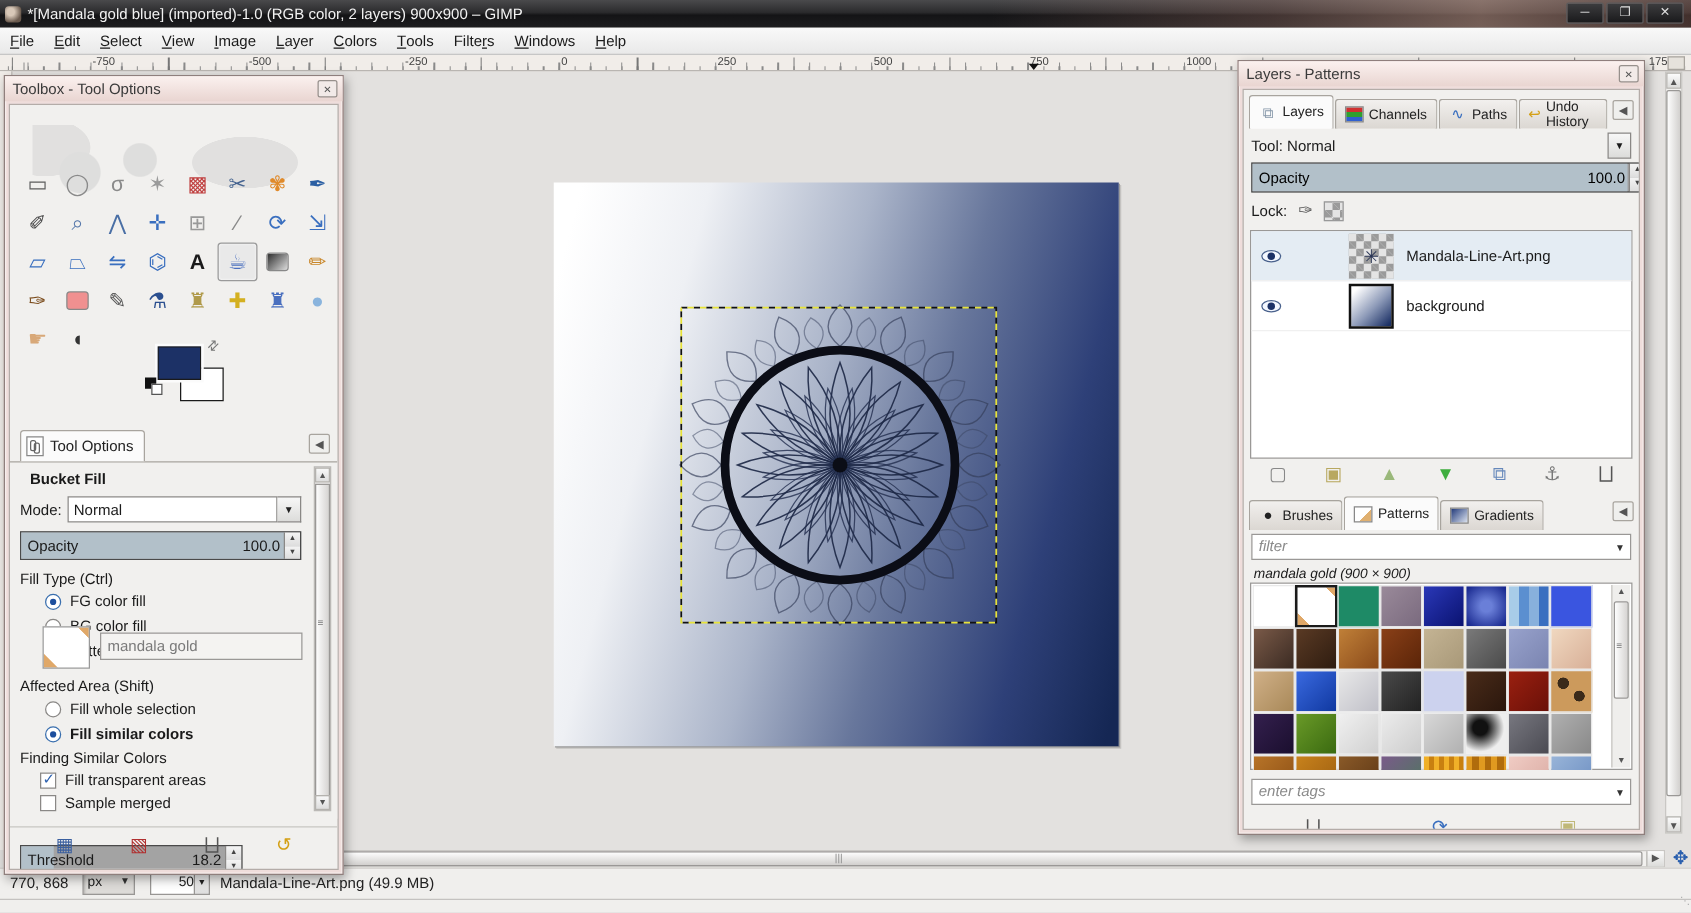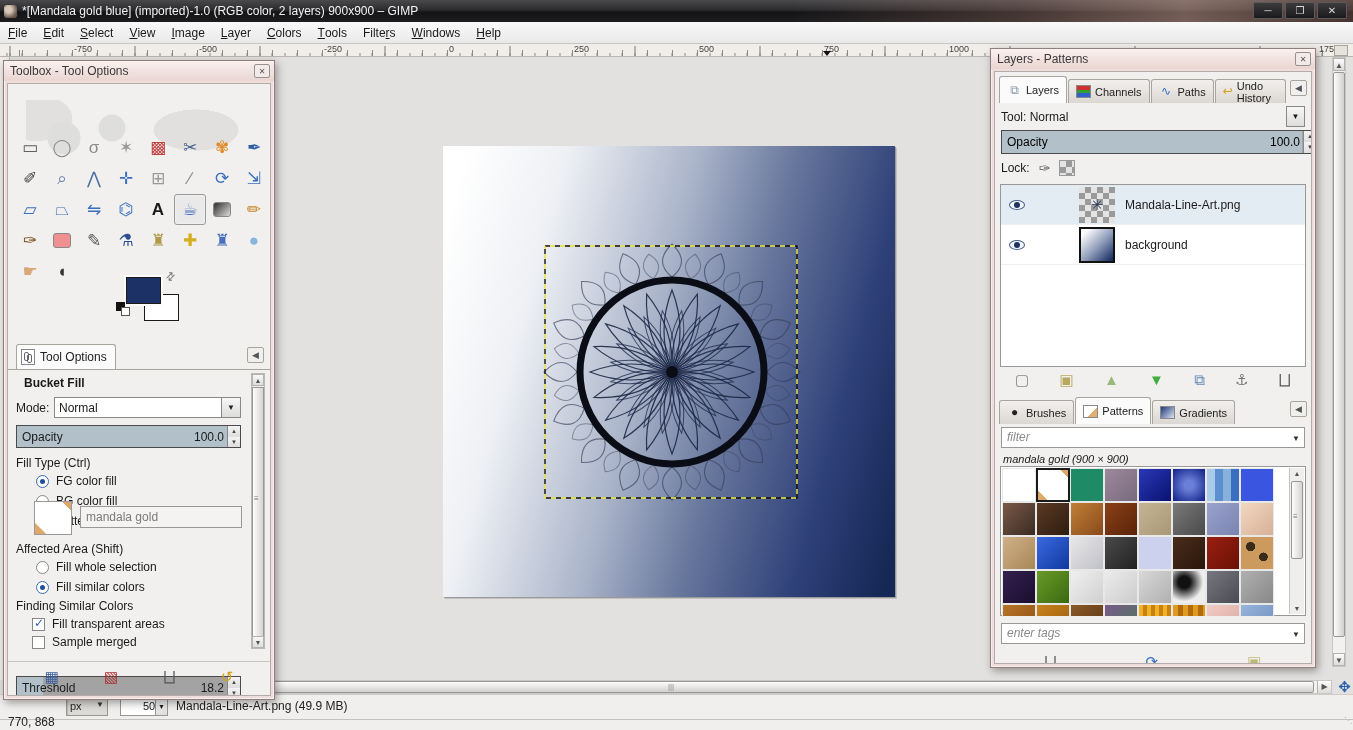--- a/index.html
+++ b/index.html
@@ -54,21 +54,21 @@
   .hscroll{position:absolute;left:10px;top:680px;width:1322px;height:14px;background:#f2f1ef;border:1px solid #c9c7c4;z-index:2;}
   .hscroll .thumb{position:absolute;left:1px;top:0px;width:1302px;height:12px;background:linear-gradient(#fdfdfd,#d2d0ce);border:1px solid #9a9896;border-radius:2px;}
   .hscroll .grip{position:absolute;left:655px;top:2px;width:10px;height:8px;color:#888;font-size:8px;line-height:8px;text-align:center;}
   .hscroll .arrow{position:absolute;right:0;top:0;width:14px;height:12px;font-size:8px;color:#555;text-align:center;line-height:12px;background:linear-gradient(#fcfcfc,#dcdcda);border-left:1px solid #b4b2ae;}
   .nav-btn{position:absolute;left:1336px;top:678px;width:17px;height:17px;color:#2a5fae;font-size:15px;line-height:17px;text-align:center;font-weight:bold;z-index:3;}
   .resize-grip{position:absolute;left:1344px;top:716px;width:9px;height:9px;color:#aaa;font-size:8px;z-index:3;}
 
   
   .statusbar{position:absolute;left:0;top:694px;width:1353px;height:36px;background:#f0efed;border-top:1px solid #cfcdca;z-index:2;font-size:12px;color:#222;}
   .statusbar .row{position:absolute;left:0;top:3px;width:100%;height:22px;border-bottom:1px solid #c4c2c0;}
-  .pos-label{position:absolute;left:8px;top:20px;}
+  .pos-label{position:absolute;left:8px;top:4px;}
   .unit-combo{position:absolute;left:66px;top:2px;width:42px;height:19px;background:#dddbd8;border:1px solid #989694;box-shadow:inset 1px 1px 2px rgba(0,0,0,.18);font-size:11px;padding:2px 3px;}
   .unit-combo .dd{float:right;font-size:8px;color:#333;}
   .zoom-combo{position:absolute;left:120px;top:2px;width:48px;height:19px;background:#fff;border:1px solid #989694;font-size:11px;padding:2px 2px 2px 4px;text-align:right;}
   .zoom-dd{position:absolute;left:155px;top:2px;width:13px;height:19px;background:linear-gradient(#f6f6f6,#ddd);border:1px solid #989694;font-size:7px;text-align:center;line-height:18px;}
   .file-status{position:absolute;left:176px;top:4px;}
 
   
   .gwin{position:absolute;background:#efdddb;border:1px solid #8f7f7d;box-shadow:0 0 0 1px rgba(255,255,255,.5) inset,2px 3px 8px rgba(0,0,0,.35);z-index:5;}
   .gwin .wtitle{height:20px;background:linear-gradient(#fbf1ef,#e9d5d1);display:flex;align-items:center;font-size:12px;color:#3a3a3a;padding:0 6px;position:relative;}
   .wclose{position:absolute;right:4px;top:3px;width:16px;height:14px;border:1px solid #97908c;background:#f2eae8;color:#555;font-size:8px;line-height:13px;text-align:center;border-radius:2px;}
@@ -469,37 +469,37 @@
           </div>
         </div>
       <div class="pattern-preview"></div>
       <div class="pattern-field">mandala gold</div>
       <div class="abs" style="left:8px;top:172px;">Affected Area  (Shift)</div>
       <div id="affected-radios">
           <div class="opt-row" style="left: 28px; top: 190px;">
             <span class="radio"></span>
             <span>Fill whole selection</span>
           </div>
-          <div class="opt-row" style="left: 28px; top: 210px;">
+          <div class="opt-row" style="left: 28px; top: 210px; font-weight: bold;">
             <span class="radio on"></span>
             <span>Fill similar colors</span>
           </div>
         </div>
       <div class="abs" style="left:8px;top:229px;">Finding Similar Colors</div>
       <div id="finding-checks">
           <div class="opt-row" style="left: 24px; top: 247px;">
             <span class="check on"></span>
             <span>Fill transparent areas</span>
           </div>
           <div class="opt-row" style="left: 24px; top: 265px;">
             <span class="check"></span>
             <span>Sample merged</span>
           </div>
         </div>
-      <div class="slider-box abs" style="left:8px;top:283px;width:225px;">
+      <div class="slider-box abs" style="left:8px;top:283px;width:178px;">
         <div class="slider-fill" style="width:26px;"></div>
         <span class="lab">Threshold</span>
         <span class="val">18.2</span>
         <span class="spinner">
             <span>▲</span>
             <span>▼</span>
           </span>
       </div>
       <div class="to-scroll">
         <div class="arrow" style="top:0;">▲</div>

